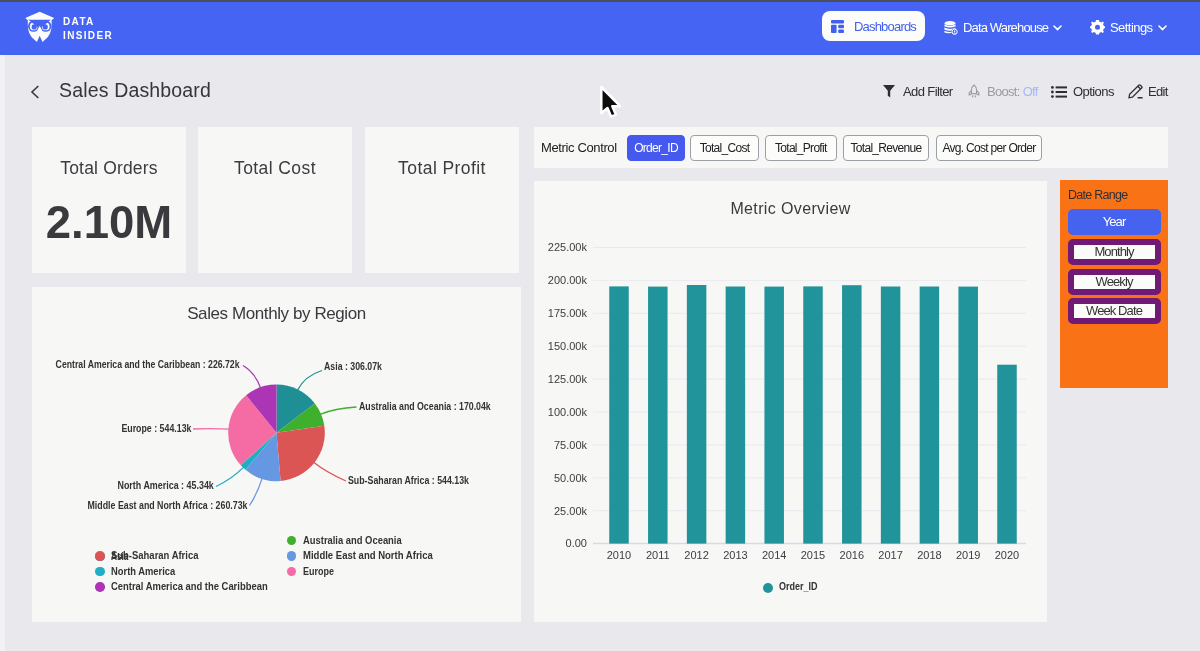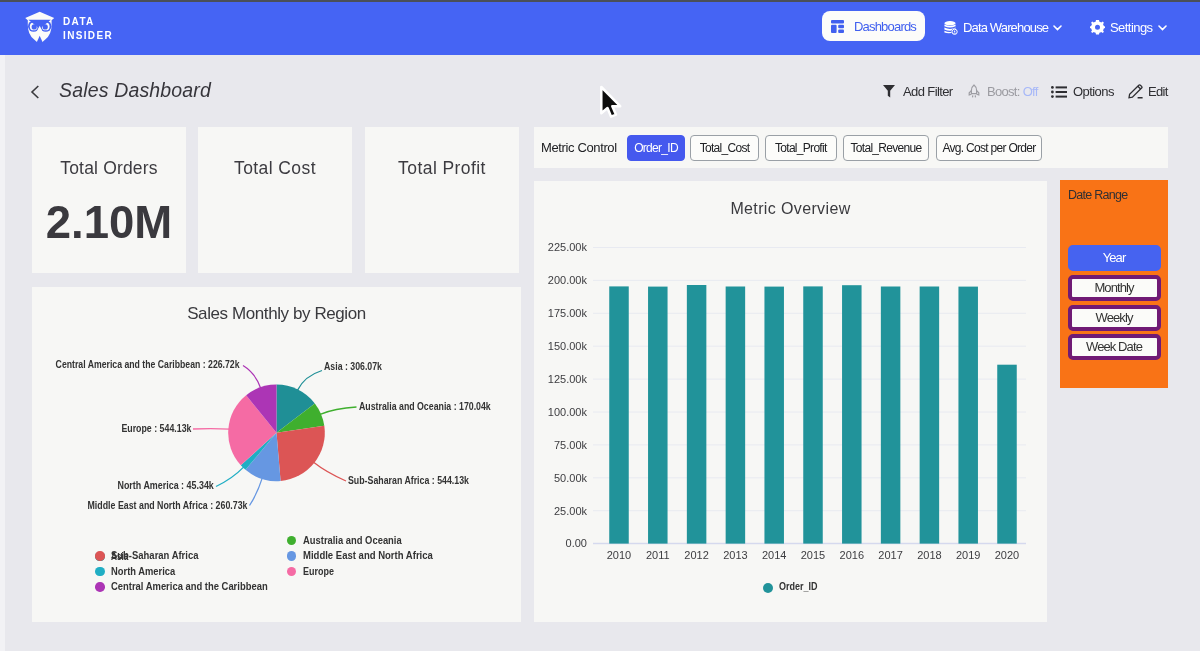--- a/index.html
+++ b/index.html
@@ -26,40 +26,40 @@
 
   
   #metricbar { position:absolute; left:534px; top:127px; width:634px; height:41px; background:#f7f7f5; }
   #metriclbl { position:absolute; left:7px; top:13.7px; font-size:13px; letter-spacing:-0.4px; color:#202124; line-height:1; }
   .mbtn { position:absolute; top:7.5px; height:26px; border:1px solid #9aa0a6; border-radius:4px; background:#fcfcfa; font-size:12px; letter-spacing:-0.7px; color:#202124; display:flex; align-items:center; justify-content:center; white-space:nowrap; }
   .mbtn.sel { background:#4559ee; border-color:#4559ee; color:#fff; }
 
   
   #datepanel { position:absolute; left:1060px; top:180px; width:108px; height:208px; background:#f97316; }
   #datelbl { position:absolute; left:8px; top:9px; font-size:12.5px; letter-spacing:-0.75px; font-weight:500; color:#2f2f33; line-height:1; }
-  .dbtn { position:absolute; left:7.5px; width:93px; height:26px; border:4px solid #701a75; border-radius:5px; background:#fbfbf9; font-size:13px; letter-spacing:-0.9px; color:#333; display:flex; align-items:center; justify-content:center;margin-top:36px; }
+  .dbtn { position:absolute; left:7.5px; width:93px; height:26px; border:6px solid #701a75; border-radius:5px; background:#fbfbf9; font-size:13px; letter-spacing:-0.9px; color:#333; display:flex; align-items:center; justify-content:center; }
   .dbtn.sel { background:#4663f0; border-color:#4663f0; color:#fff; }
 
   
   #piecard { position:absolute; left:32px; top:287px; width:489px; height:335px; background:#f7f7f5; }
   #pietitle { position:absolute; left:32px; top:304.5px; width:489px; text-align:center; font-size:17px; letter-spacing:-0.75px; color:#3a3a3e; line-height:1; }
   .plbl { position:absolute; font-size:11px; font-weight:bold; color:#333; white-space:nowrap; line-height:1; }
   .plbl span { display:inline-block; transform-origin:left center; }
   .plbl.ra span { transform-origin:right center; }
   .lgrow { position:absolute; font-size:11px; font-weight:bold; color:#333; white-space:nowrap; line-height:11px; }
   .dot { display:inline-block; width:9.5px; height:9.5px; border-radius:50%; margin-right:6.5px; vertical-align:-1.5px; }
   .ltx { display:inline-block; transform-origin:left center; }
 
   
   #barcard { position:absolute; left:534px; top:181px; width:513px; height:441px; background:#f7f7f5; }
   #bartitle { position:absolute; left:534px; top:200.5px; width:513px; text-align:center; font-size:16px; letter-spacing:-0.3px; color:#3a3a3e; line-height:1; }
   #barlegend { position:absolute; left:763px; top:580.5px; font-size:11.5px; font-weight:bold; color:#333; line-height:11px; }
 </style>
 <style id="fit">
-#pagetitle { letter-spacing:0.16px;font-style:italic; }
+#pagetitle { letter-spacing:0.16px; }
 #dashtxt { letter-spacing:-0.68px; }
 #dwtxt { letter-spacing:-0.78px; }
 #settxt { letter-spacing:-0.50px; }
 #addfilter { letter-spacing:-0.61px; }
 #options { letter-spacing:-0.57px; }
 #edit { letter-spacing:-0.65px; }
 #kt1 { letter-spacing:0.18px; }
 #kt2 { letter-spacing:0.41px; }
 #kt3 { letter-spacing:0.43px; }
 #metriclbl { letter-spacing:-0.37px; }

